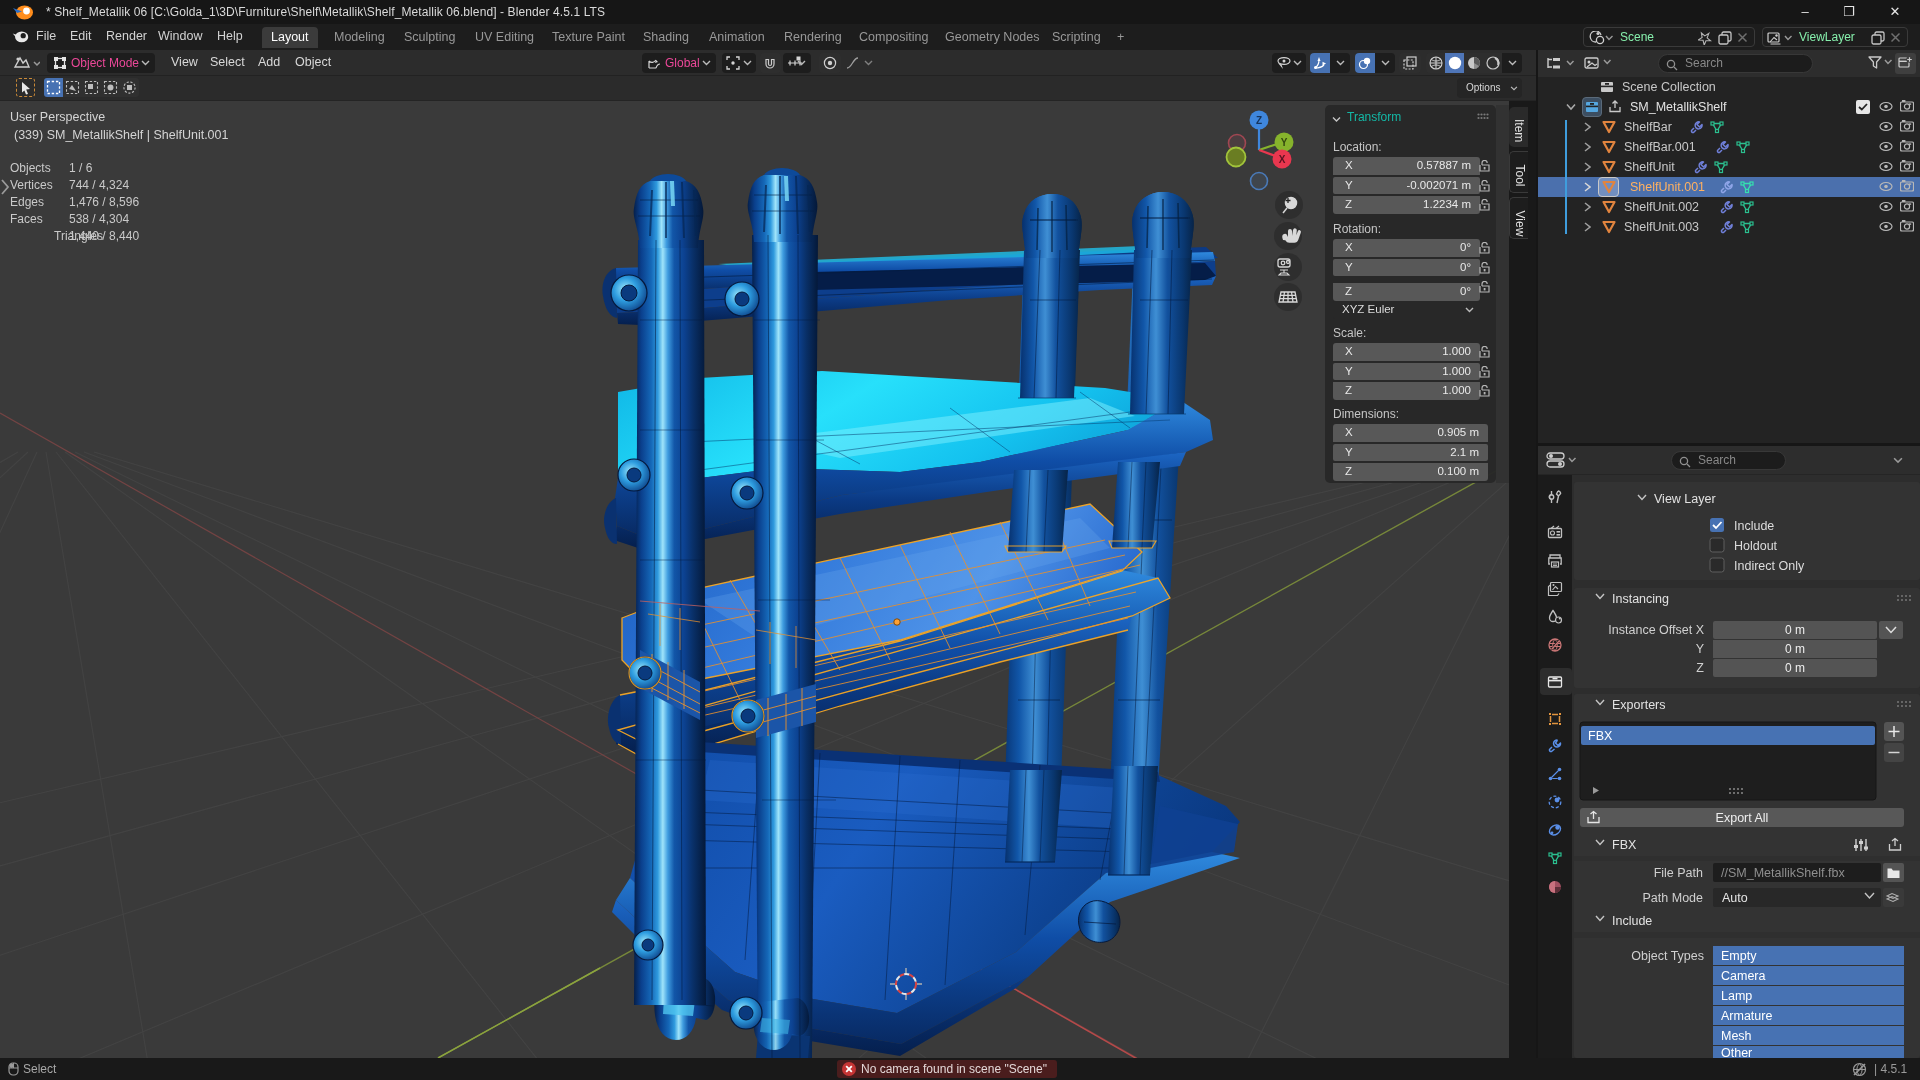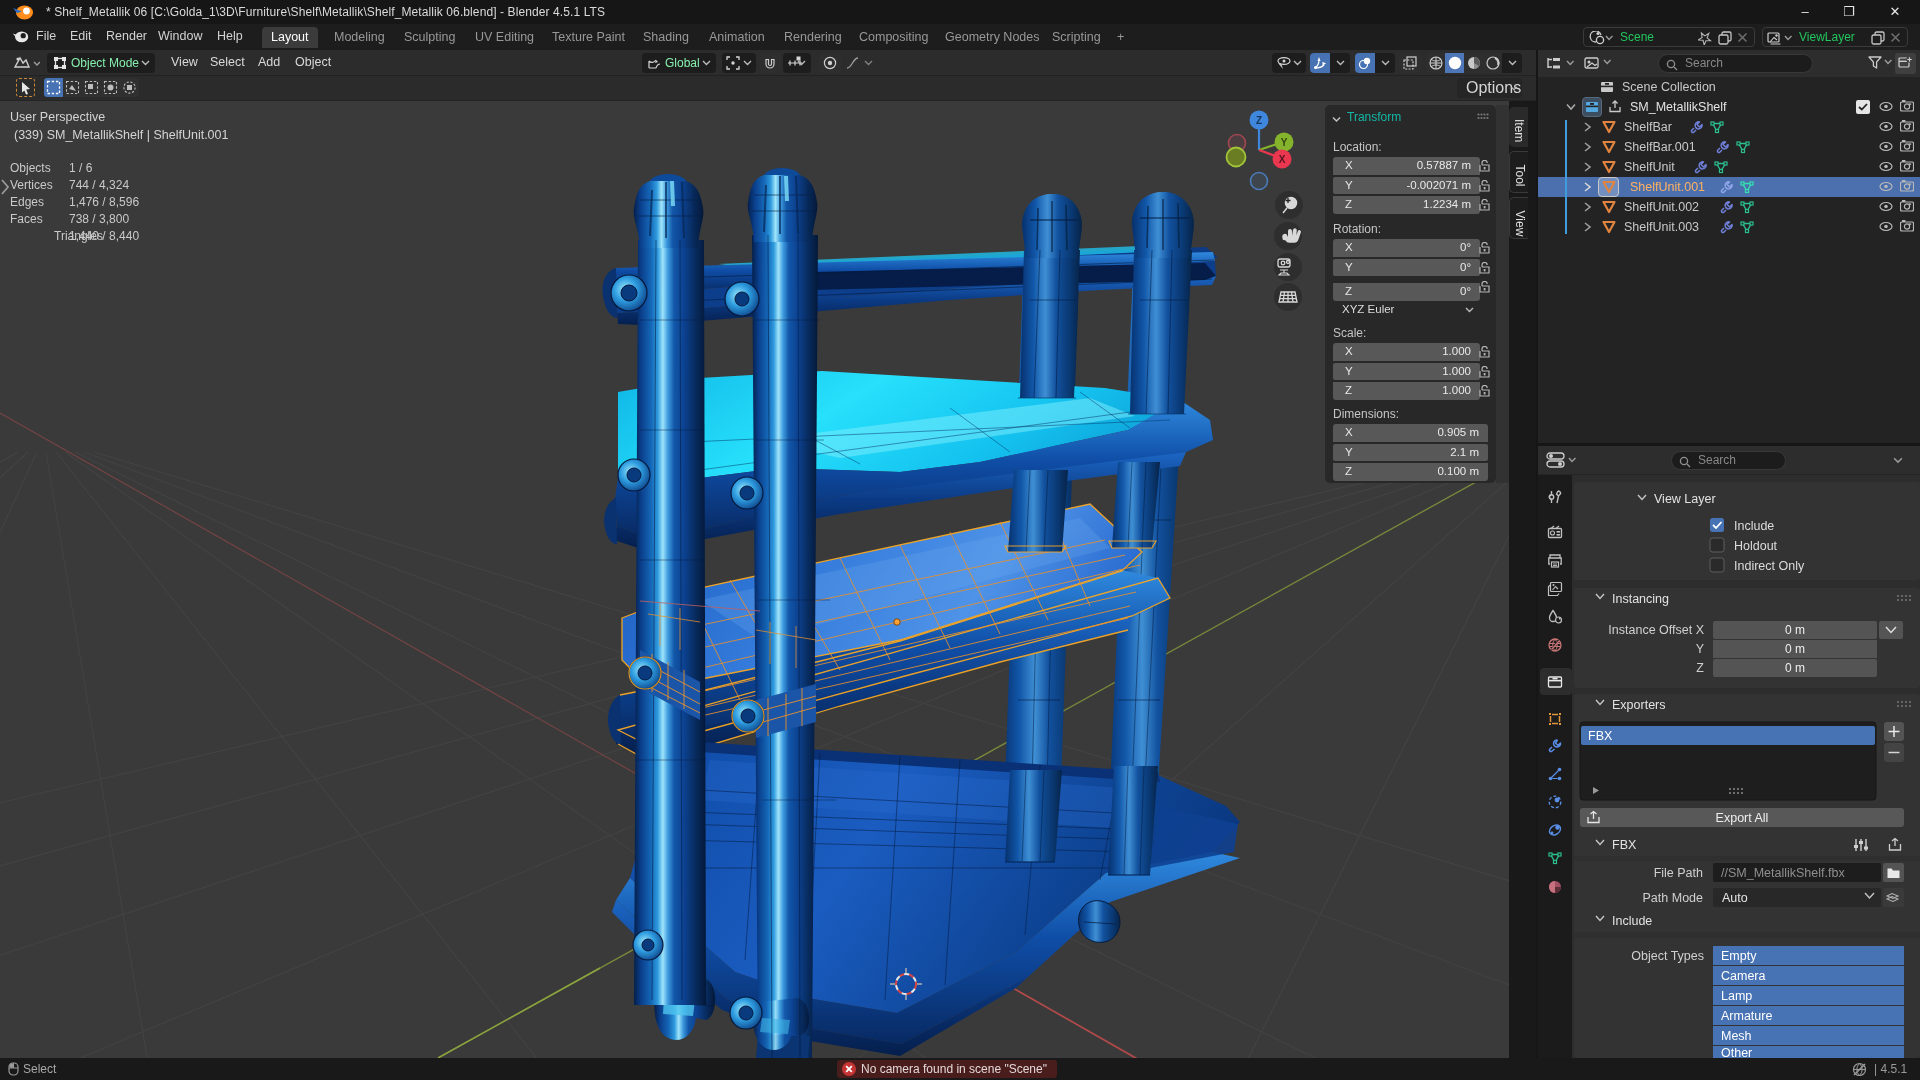--- a/index.html
+++ b/index.html
@@ -9,25 +9,25 @@
 
 #titlebar{left:0;top:0;width:1920px;height:24px;background:#161616;color:#dadada;font-size:12px;}
 #titlebar .ttext{position:absolute;left:46px;top:5px;letter-spacing:0.1px;}
 .winbtn{position:absolute;top:0;width:40px;height:24px;color:#e6e6e6;text-align:center;font-size:13px;line-height:24px;}
 
 #menubar{left:0;top:24px;width:1920px;height:26px;background:#1d1d1d;color:#d2d2d2;font-size:12.5px;}
 .mitem{position:absolute;top:5px;}
 .wtab{position:absolute;top:3px;height:21px;line-height:21px;padding:0 9px;color:#989898;border-radius:4px 4px 0 0;font-size:12.5px;}
 .wtab.active{background:#3b3b3b;color:#fdfdfd;}
 
-.scenew{position:absolute;top:3px;height:20px;background:#1d1d1d;border:1px solid #3a3a3a;border-radius:4px;color:#22c55e;font-size:12px;line-height:18px;}
+.scenew{position:absolute;top:3px;height:20px;background:#1d1d1d;border:1px solid #3a3a3a;border-radius:4px;color:#86efac;font-size:12px;line-height:18px;}
 
 #vpheader{left:0;top:50px;width:1536px;height:26px;background:#2c2c2c;border-bottom:1px solid #222;color:#d8d8d8;font-size:12.5px;}
 .hmenu{position:absolute;top:5px;}
-.hwidget{position:absolute;background:#1d1d1d;border-radius:4px;height:20px;top:3px;color:#86efac;font-size:12px;line-height:20px;}
+.hwidget{position:absolute;background:#1d1d1d;border-radius:4px;height:20px;top:3px;color:#ec4899;font-size:12px;line-height:20px;}
 .hwl{background:#2e2e2e;}
 
 #toolrow{left:0;top:76px;width:1536px;height:25px;background:#2b2b2b;border-bottom:1px solid #242424;}
 
 #vpcanvas{left:0;top:101px;width:1536px;height:957px;background:#3a3a3a;}
 #vpgutter{left:1509px;top:101px;width:27px;height:957px;background:#191919;}
 .ntab{position:absolute;left:1509px;width:19px;background:#1d1d1d;color:#e2e2e2;border-radius:5px 0 0 5px;font-size:12px;}
 .ntab span{display:block;transform:rotate(90deg);white-space:nowrap;margin-left:1px;}
 
 .ovtext{position:absolute;color:#d4d4d4;font-size:12.5px;}
@@ -313,21 +313,21 @@
       <path d="M2 4 L8 11 L2 18" fill="none" stroke="#9a9a9a" stroke-width="1.8"></path>
     </svg>
   <div class="ovtext" style="left:14px;top:128px;">(339) SM_MetallikShelf | ShelfUnit.001</div>
   <div class="stat" style="left:10px;top:161px;">Objects</div>
     <div class="stat" style="left:69px;top:161px;">1 / 6</div>
   <div class="stat" style="left:10px;top:178px;">Vertices</div>
     <div class="stat" style="left:69px;top:178px;">744 / 4,324</div>
   <div class="stat" style="left:10px;top:195px;">Edges</div>
     <div class="stat" style="left:69px;top:195px;">1,476 / 8,596</div>
   <div class="stat" style="left:10px;top:212px;">Faces</div>
-    <div class="stat" style="left:69px;top:212px;">738 / 3,800</div>
+    <div class="stat" style="left:69px;top:212px;">538 / 4,304</div>
   <div class="stat" style="left:10px;top:229px;margin-left:44px;">Triangles</div>
     <div class="stat" style="left:69px;top:229px;">1,440 / 8,440</div>
 
   <div class="abs" id="titlebar">
     <svg class="abs" style="left:12px;top:4px;" width="22" height="16" viewBox="0 0 22 16">
       <ellipse cx="12.5" cy="8.5" rx="8.5" ry="7" fill="#ff8d1c"></ellipse>
       <circle cx="14.5" cy="7" r="3.4" fill="#fff"></circle>
       <path d="M1 4 L10 7.5 L5 9 Z" fill="#2a6fca"></path>
     </svg>
     <span class="ttext">* Shelf_Metallik 06 [C:\Golda_1\3D\Furniture\Shelf\Metallik\Shelf_Metallik 06.blend] - Blender 4.5.1 LTS</span>
@@ -560,21 +560,21 @@
           <rect x="1.5" y="1.5" width="12" height="12" fill="none" stroke="#bdbdbd" stroke-width="1.1" stroke-dasharray="2.4 1.8"></rect>
           <circle cx="7.5" cy="7.5" r="3" fill="#bdbdbd"></circle>
         </svg>
     </div>
     <div style="position:absolute;left:120px;top:2px;width:19px;height:19px;background:#303030;border-radius:0 3px 3px 0;">
       <svg style="position:absolute;left:2px;top:2px;" width="15" height="15" viewBox="0 0 15 15">
           <circle cx="7.5" cy="7.5" r="5.6" fill="none" stroke="#bdbdbd" stroke-width="1.1" stroke-dasharray="2.2 1.6"></circle>
           <rect x="5" y="5" width="5" height="5" fill="#bdbdbd"></rect>
         </svg>
     </div>
-    <div style="position:absolute;left:1457px;top:2px;width:65px;height:20px;background:#252525;border-radius:4px;color:#d6d6d6;font-size:16px;line-height:20px;">
+    <div style="position:absolute;left:1457px;top:2px;width:65px;height:20px;background:#252525;border-radius:4px;color:#d6d6d6;font-size:10px;line-height:20px;">
       <span style="margin-left:9px;">Options</span>
       <svg style="position:absolute;right:4px;top:8px;" width="8" height="5" viewBox="0 0 9 6">
           <path d="M1 1 L4.5 4.5 L8 1" fill="none" stroke="#bbb" stroke-width="1.4"></path>
         </svg>
     </div>
   </div>
 
   <div class="abs" id="npanel">
     <svg style="position:absolute;left:7px;top:11px;" width="9" height="7" viewBox="0 0 9 6">
         <path d="M1 1 L4.5 4.5 L8 1" fill="none" stroke="#c5c5c5" stroke-width="1.4"></path>

